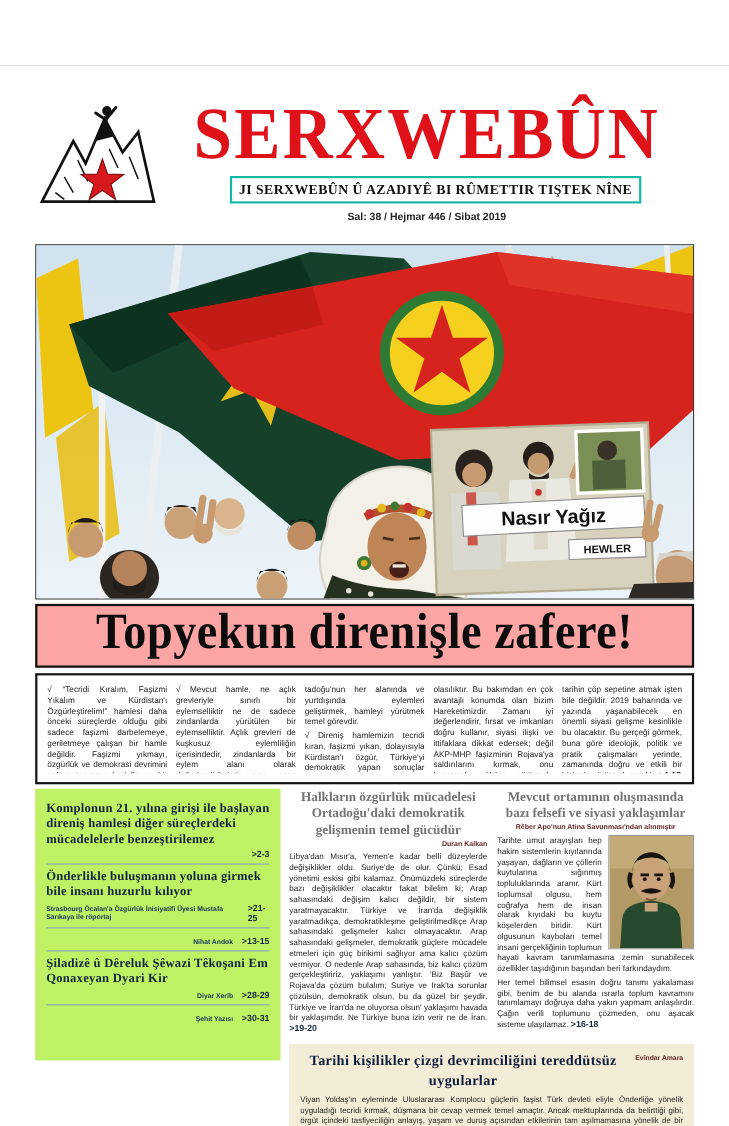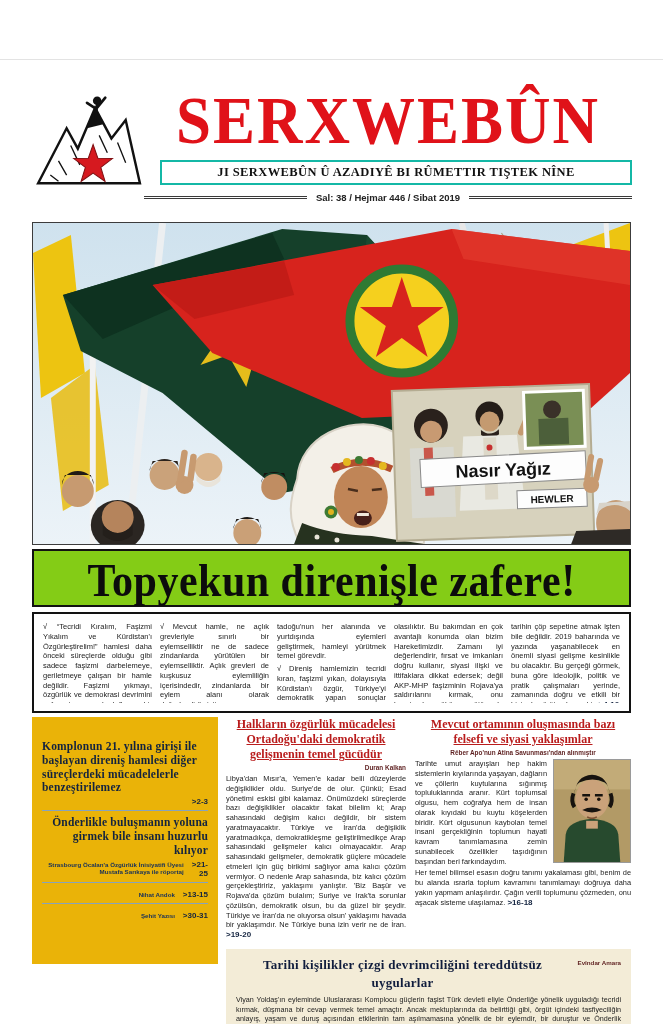--- a/index.html
+++ b/index.html
@@ -3,66 +3,66 @@
 <meta charset="utf-8">
 <style>
   html,body{margin:0;padding:0;background:#ffffff;}
   .page{position:relative;width:663px;height:1024px;background:#fff;overflow:hidden;
         font-family:"Liberation Serif",serif;}
   .top-rule{position:absolute;top:59px;left:0;width:663px;border-top:1px solid #e3e3e3;}
 
   
   .masthead{position:absolute;top:86px;left:32px;width:600px;display:flex;}
   .logo{width:112px;height:110px;flex:none;margin-top:2px;}
-  .mast-right{flex:1;display:flex;flex-direction:column;min-width:0;}
+  .mast-right{flex:1;display:flex;flex-direction:column;min-width:0;align-items:center;}
   .np-title{font-size:63px;font-weight:bold;color:#e01219;text-align:center;line-height:66px;
             letter-spacing:2px;transform:scaleY(1.06);transform-origin:top;white-space:nowrap;}
   .tagline-box{margin-left:16px;margin-top:8px;border:2px solid #14b8a6;padding:3px 6px;
                text-align:center;font-size:12.5px;font-weight:bold;color:#111;letter-spacing:.4px;}
   .dateline-row{display:flex;align-items:center;gap:9px;margin-top:7px;}
   .dbl{flex:1;height:0;border-top:3px double #3a3a3a;}
   .dateline{font-family:"Liberation Sans",sans-serif;font-size:9.5px;font-weight:bold;color:#222;}
 
   
   .photo-frame{position:absolute;top:222px;left:32px;width:599px;height:323px;
                border:1px solid #3c3c3c;box-sizing:border-box;background:#dfe9f0;}
   .photo-frame svg{display:block;width:100%;height:100%;}
 
   
   .headline-box{position:absolute;top:549px;left:32px;width:599px;height:58px;border:2px solid #121212;
-                box-sizing:border-box;display:flex;align-items:flex-end;justify-content:center;background:#84cc16;}
+                box-sizing:border-box;display:flex;align-items:flex-start;justify-content:center;background:#fca5a5;}
   .headline{font-size:42px;font-weight:bold;color:#0c0c0c;letter-spacing:.5px;
             transform:scaleY(1.1);white-space:nowrap;}
 
   
   .summary-box{position:absolute;top:612px;left:32px;width:599px;height:101px;border:2px solid #121212;
                box-sizing:border-box;display:flex;gap:8px;padding:8px 9px;background:#fff;
                font-family:"Liberation Sans",sans-serif;font-size:7.5px;line-height:1.3;
                color:#1c1c1c;text-align:justify;}
   .sum-col{flex:1;min-width:0;overflow:hidden;}
   .sum-col p{margin:0 0 3px;}
   .inline-ref{font-weight:bold;font-size:8px;color:#13233f;}
 
   
   .lower{position:absolute;top:717px;left:32px;width:599px;display:flex;gap:8px;}
-  .sidebar{width:186px;flex:none;background:#eab308;padding:18px 10px;box-sizing:border-box;height:247px;}
+  .sidebar{width:223px;flex:none;background:#bef264;padding:7px 10px;box-sizing:border-box;height:247px;}
   .sb-item{padding:5px 0 4px;}
-  .sb-item + .sb-item{border-top:1px solid #87a3bc;text-align:right;}
+  .sb-item + .sb-item{border-top:1px solid #87a3bc;}
   .sb-title{font-size:11.5px;font-weight:bold;color:#13233f;line-height:1.2;letter-spacing:.2px;}
   .sb-meta{display:flex;justify-content:flex-end;align-items:baseline;gap:8px;margin-top:2px;
            font-family:"Liberation Sans",sans-serif;}
   .sb-byline{font-size:6.2px;font-weight:bold;color:#16305a;}
   .sb-byline:empty{display:none;}
   .sb-ref{font-size:8px;font-weight:bold;color:#13233f;}
 
   .main-col{flex:1;display:flex;flex-direction:column;min-width:0;}
   .articles-row{display:flex;gap:9px;}
   .article-mid{width:180px;flex:none;}
   .article-right{flex:1;min-width:0;}
-  .art-heading{font-size:12px;font-weight:bold;color:#b91c1c;text-align:center;line-height:1.25;margin:0;text-decoration:underline;}
+  .art-heading{font-size:12px;font-weight:bold;color:#737373;text-align:center;line-height:1.25;margin:0;}
   .art-byline{font-family:"Liberation Sans",sans-serif;font-size:6.4px;font-weight:bold;
               color:#5d1f1f;margin:2px 0 3px;}
   .byline-right{text-align:right;}
   .byline-center{text-align:center;}
   .art-body{font-family:"Liberation Sans",sans-serif;font-size:7.4px;line-height:1.32;
             text-align:justify;color:#1c1c1c;margin:0;}
   .art-body + .art-body{margin-top:2px;}
   .indent{text-indent:8px;display:inline;}
   .portrait{float:right;width:78px;height:104px;margin:0 0 3px 6px;border:1px solid #9a9a9a;box-sizing:border-box;}
   .portrait svg{display:block;width:100%;height:100%;}
@@ -260,20 +260,27 @@
         <div class="sb-title">Önderlikle buluşmanın yoluna girmek bile insanı huzurlu kılıyor</div>
         <div class="sb-meta">
           <span class="sb-byline">Strasbourg Öcalan'a Özgürlük İnisiyatifi Üyesi Mustafa Sarıkaya ile röportaj</span>
           <span class="sb-ref">&gt;21-25</span>
         </div>
       </div>
       <div class="sb-item">
         <div class="sb-meta">
           <span class="sb-byline">Nihat Andok</span>
           <span class="sb-ref">&gt;13-15</span>
+        </div>
+      </div>
+      <div class="sb-item">
+        <div class="sb-title">Şiladizê û Dêreluk Şêwazi Têkoşani Em Qonaxeyan Dyari Kir</div>
+        <div class="sb-meta">
+          <span class="sb-byline">Diyar Xerîb</span>
+          <span class="sb-ref">&gt;28-29</span>
         </div>
       </div>
       <div class="sb-item">
         <div class="sb-meta">
           <span class="sb-byline">Şehit Yazısı</span>
           <span class="sb-ref">&gt;30-31</span>
         </div>
       </div>
     </aside>
 

